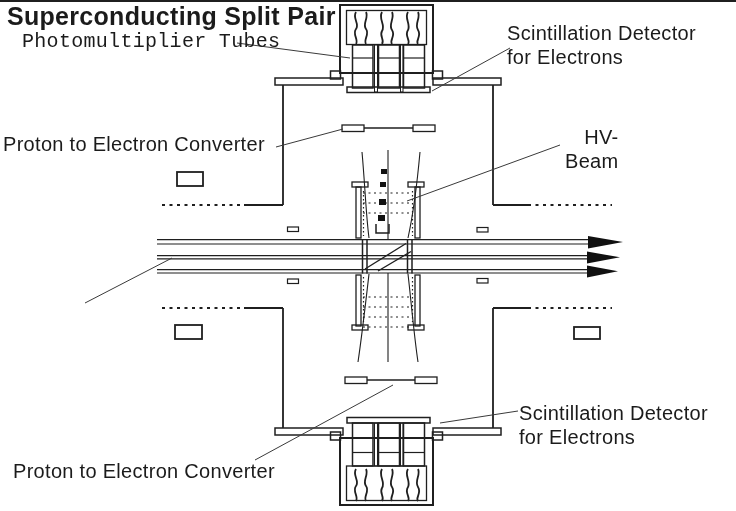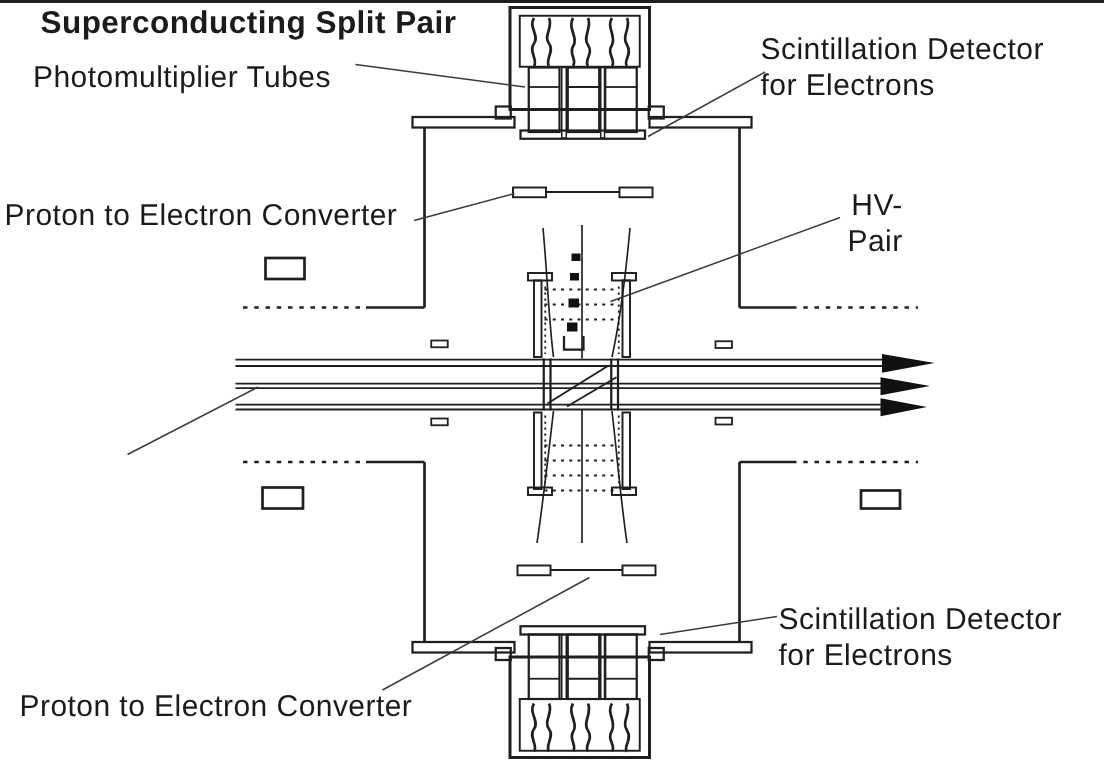--- a/index.html
+++ b/index.html
@@ -4,21 +4,21 @@
 <style>
   html,body { margin:0; padding:0; background:#fff; }
   .stage {
     position:relative; width:736px; height:511px; background:#ffffff;
     overflow:hidden; font-family:"Liberation Sans", sans-serif;
   }
   .lbl {
     position:absolute; font-size:20px; line-height:24px; color:#1b1b1b;
     white-space:nowrap; letter-spacing:0.3px;
   }
-  .lbl.bold { font-weight:bold; font-size:21px;margin-left:20px; }
+  .lbl.bold { font-weight:bold; font-size:25px; }
   svg { position:absolute; left:0; top:0; }
   .ln   { stroke:#1f1f1f; fill:none; }
 </style>
 </head>
 <body>
 
 <div class="stage">
 
   <svg width="736" height="511" viewBox="0 0 736 511">
 
@@ -197,32 +197,32 @@
       <line x1="276" y1="147" x2="343" y2="129"></line>
       <line x1="560" y1="145" x2="407" y2="201"></line>
       <line x1="85" y1="303" x2="172" y2="258"></line>
       <line x1="518" y1="411" x2="440" y2="423"></line>
       <line x1="255" y1="460" x2="393" y2="385"></line>
     </g>
   </svg>
 
   <div class="lbl bold" style="left:7px; top:4px;">Superconducting Split Pair</div>
 
-  <div class="lbl" style="left:22px; top:40px;">Photomultiplier Tubes</div>
+  <div class="lbl" style="left:22px; top:30px;font-family:Liberation Mono, monospace;">Photomultiplier Tubes</div>
 
   <div class="lbl" style="left:507px; top:21px;">
     <div>Scintillation Detector</div>
     <div>for Electrons</div>
   </div>
 
   <div class="lbl" style="left:3px; top:132px;">Proton to Electron Converter</div>
 
   <div class="lbl" style="left:565px; top:125px;text-align:right;">
     <div>HV-</div>
-    <div>Pair</div>
+    <div>Beam</div>
   </div>
 
 
   <div class="lbl" style="left:519px; top:401px;">
     <div>Scintillation Detector</div>
     <div>for Electrons</div>
   </div>
 
   <div class="lbl" style="left:13px; top:459px;">Proton to Electron Converter</div>
 

